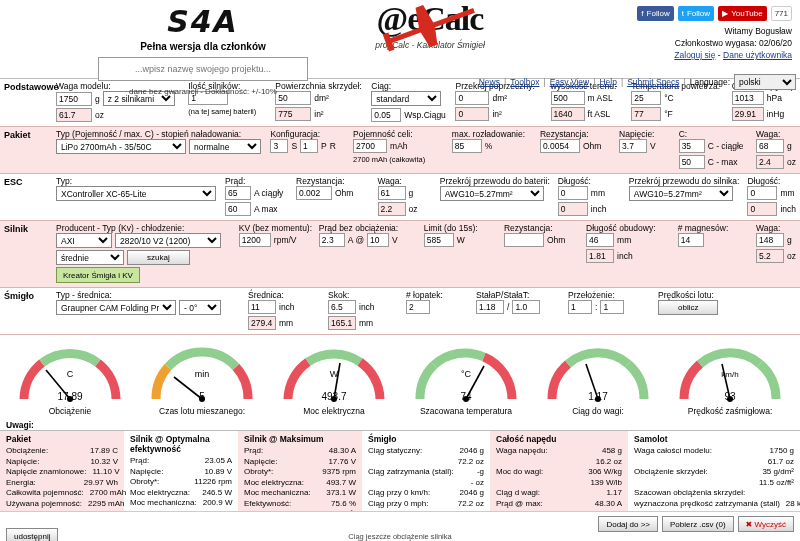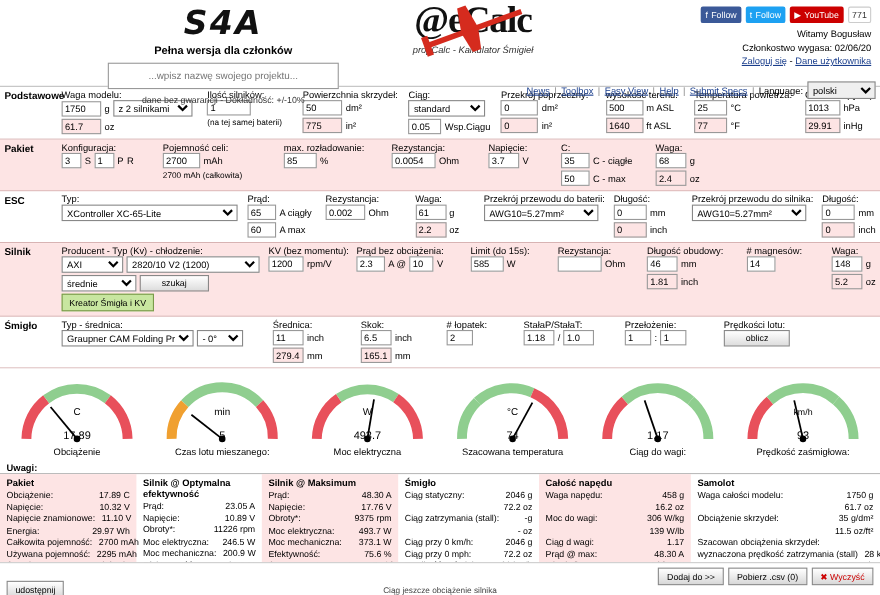--- a/index.html
+++ b/index.html
@@ -263,20 +263,27 @@
         </div>
         <div class="fieldrow">
           <input class="t ro" style="width: 32px;" readonly="" value="29.91">
           <span class="unit">inHg</span>
         </div>
       </div>
     </div>
 
     <div class="row pink">
       <div class="rowlabel">Pakiet</div>
+      <div class="col" style="width:240px">
+        <div class="lbl">Typ (Pojemność / max. C) - stopień naładowania:</div>
+        <div class="fieldrow">
+          <select class="s" style="width:130px"><option>LiPo 2700mAh - 35/50C</option></select>
+          <select class="s" style="width:72px"><option>normalne</option></select>
+        </div>
+      </div>
       <div class="col" style="width:92px">
         <div class="lbl">Konfiguracja:</div>
         <div class="fieldrow">
           <input class="t" style="width: 18px;" value="3">
           <span class="unit">S</span>
           <input class="t" style="width: 18px;" value="1">
           <span class="unit">P</span>
           <span class="unit">R</span>
         </div>
       </div>
@@ -405,21 +412,21 @@
         </div>
       </div>
     </div>
 
     <div class="row pink">
       <div class="rowlabel">Silnik</div>
       <div class="col" style="width:192px">
         <div class="lbl">Producent - Typ (Kv) - chłodzenie:</div>
         <div class="fieldrow">
           <select class="s" style="width:56px"><option>AXI</option></select>
-          <select class="s" style="width:121px"><option>2820/10 V2 (1200)</option></select>
+          <select class="s" style="width:106px"><option>2820/10 V2 (1200)</option></select>
         </div>
         <div class="fieldrow">
           <select class="s" style="width:68px"><option>średnie</option></select>
           <button class="b">szukaj</button>
         </div>
         <div class="fieldrow" style="margin-top:2px">
           <button class="greenbtn">Kreator Śmigła i KV</button>
         </div>
       </div>
       <div class="col" style="width:80px">

